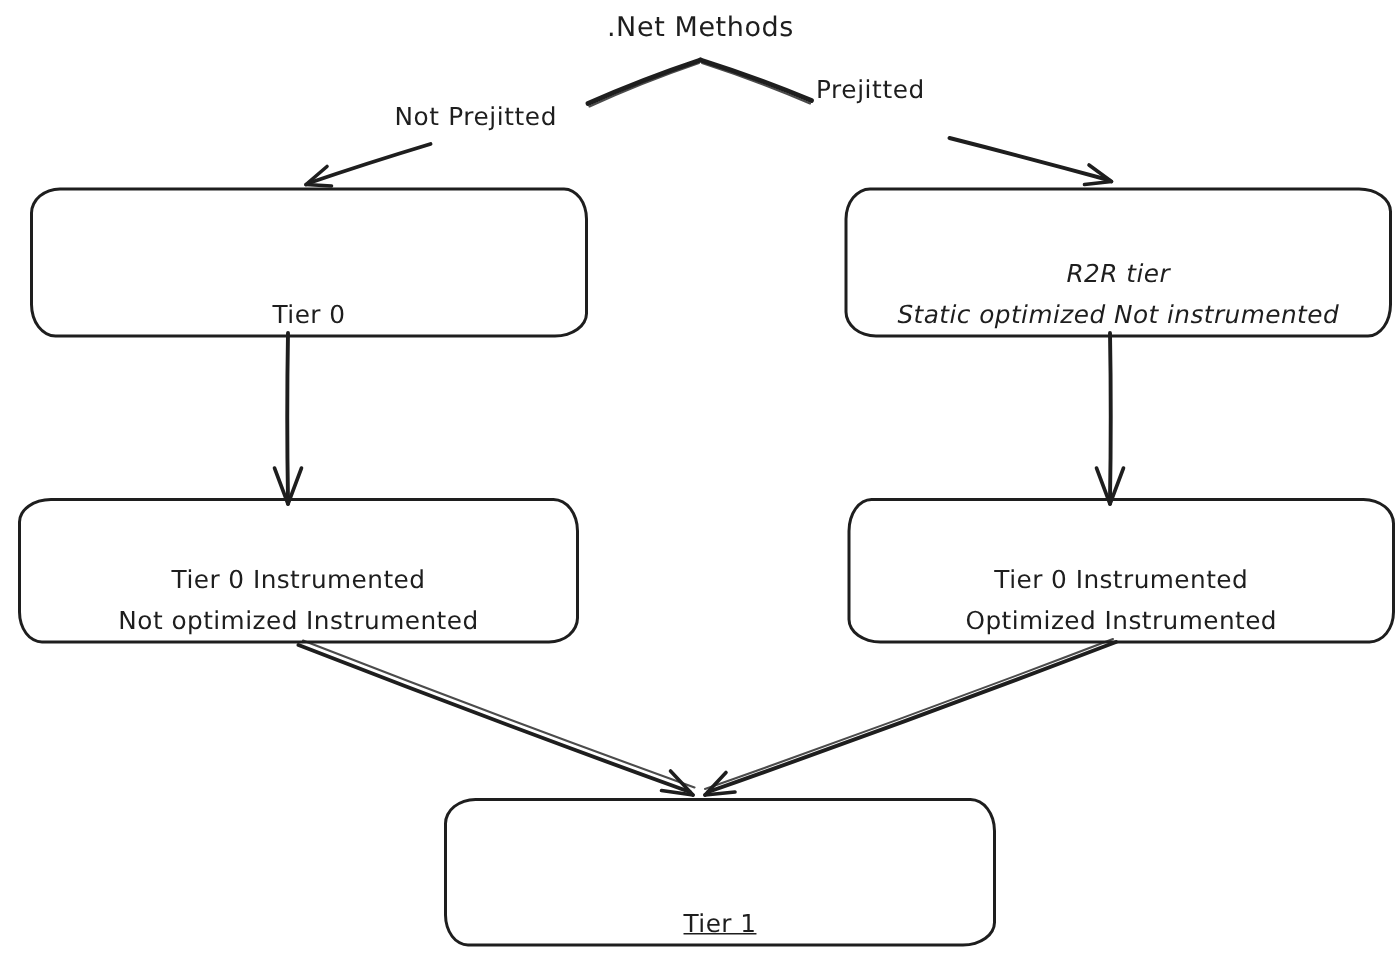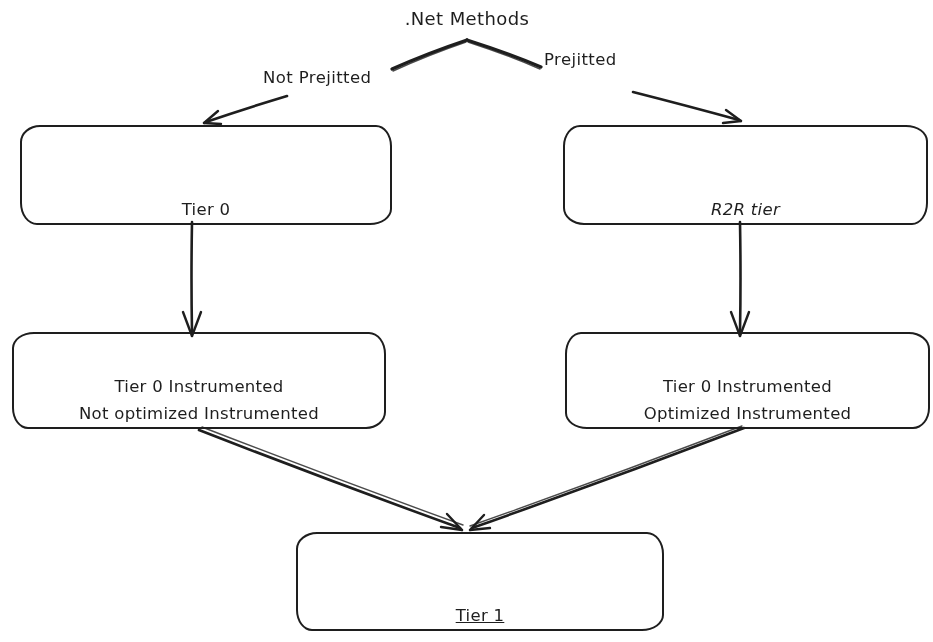--- a/index.html
+++ b/index.html
@@ -102,20 +102,21 @@
 
   <div class="edge-label left">Not Prejitted</div>
   <div class="edge-label right">Prejitted</div>
 
   <div class="node n0">
     <span class="node-title">Tier 0</span>
   </div>
 
   <div class="node n1">
     <span class="node-title">R2R tier</span>
+    <span class="node-sub">Static optimized Not instrumented</span>
   </div>
 
   <div class="node n2">
     <span class="node-title">Tier 0 Instrumented</span>
     <span class="node-sub">Not optimized Instrumented</span>
   </div>
 
   <div class="node n3">
     <span class="node-title">Tier 0 Instrumented</span>
     <span class="node-sub">Optimized Instrumented</span>

